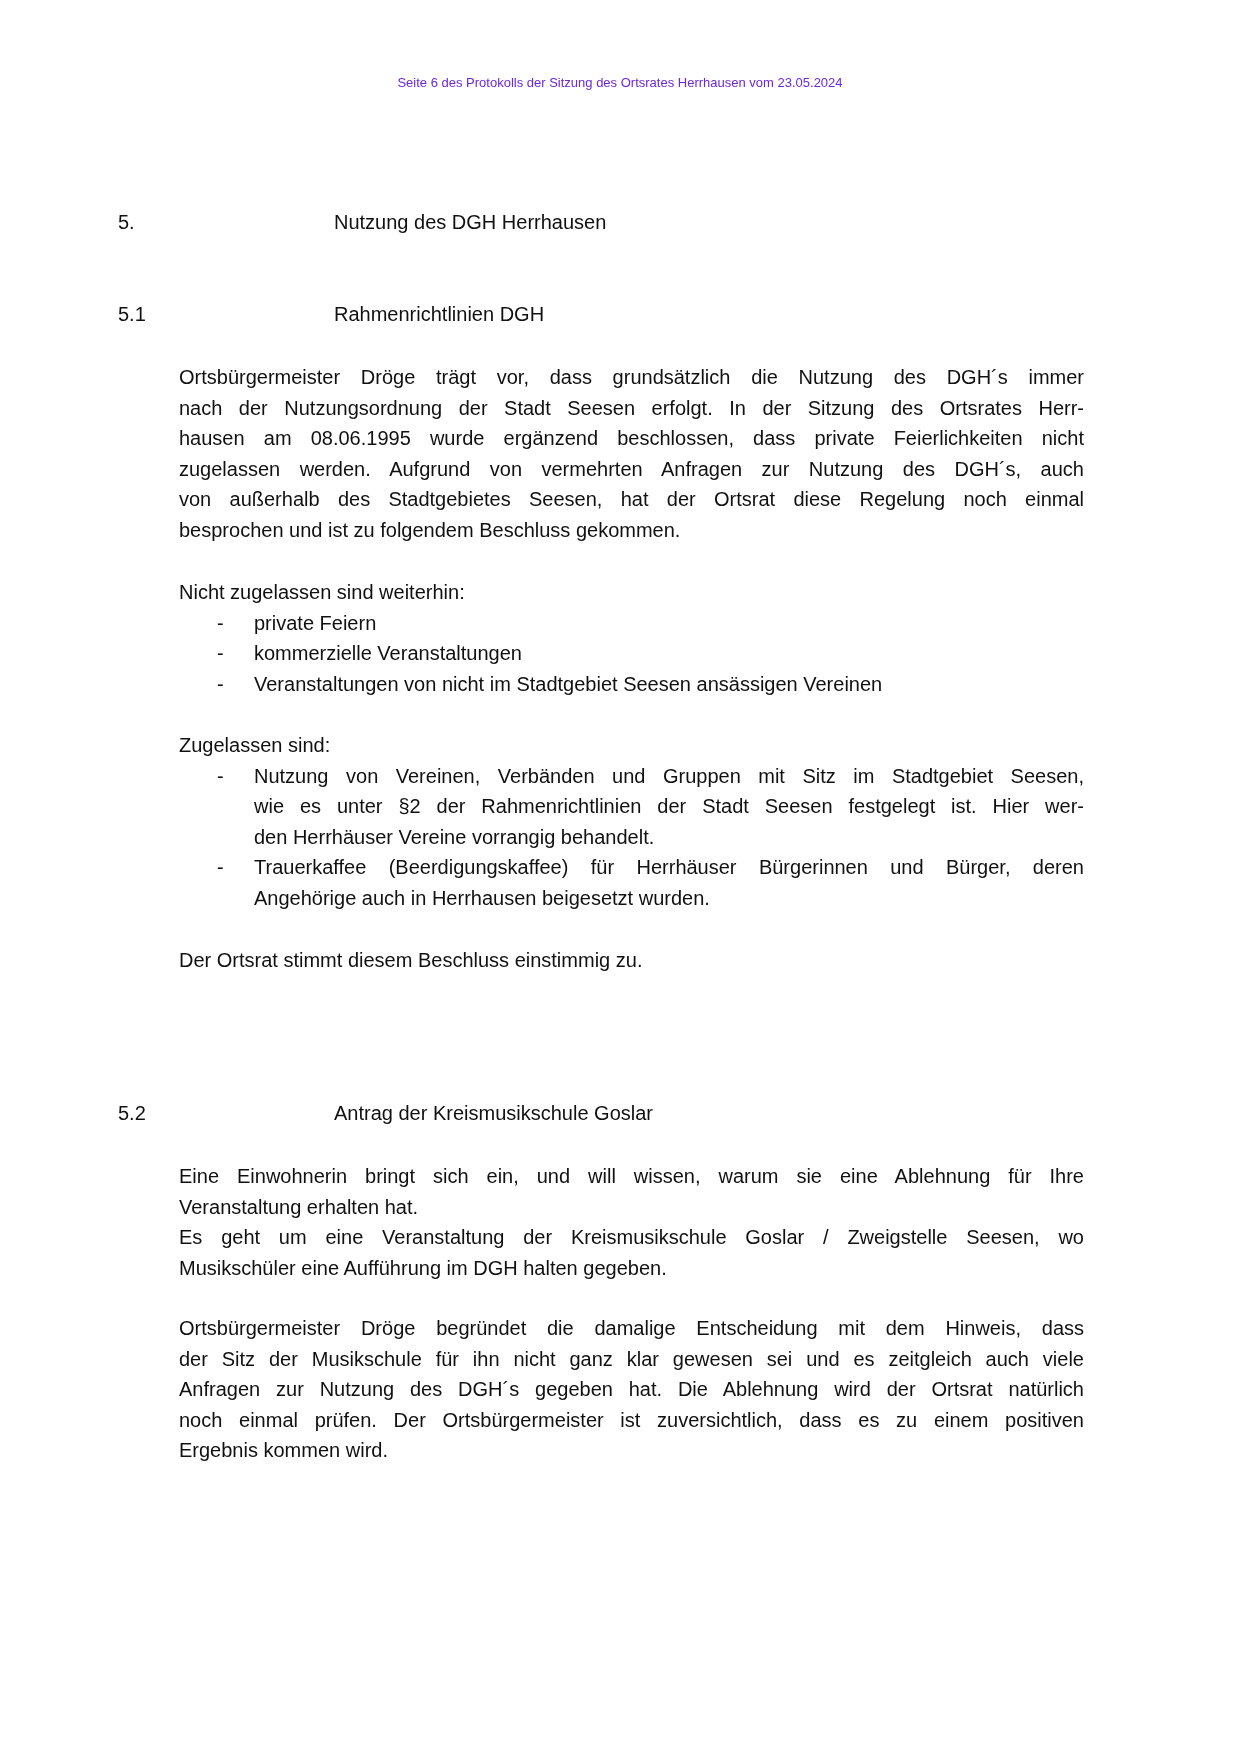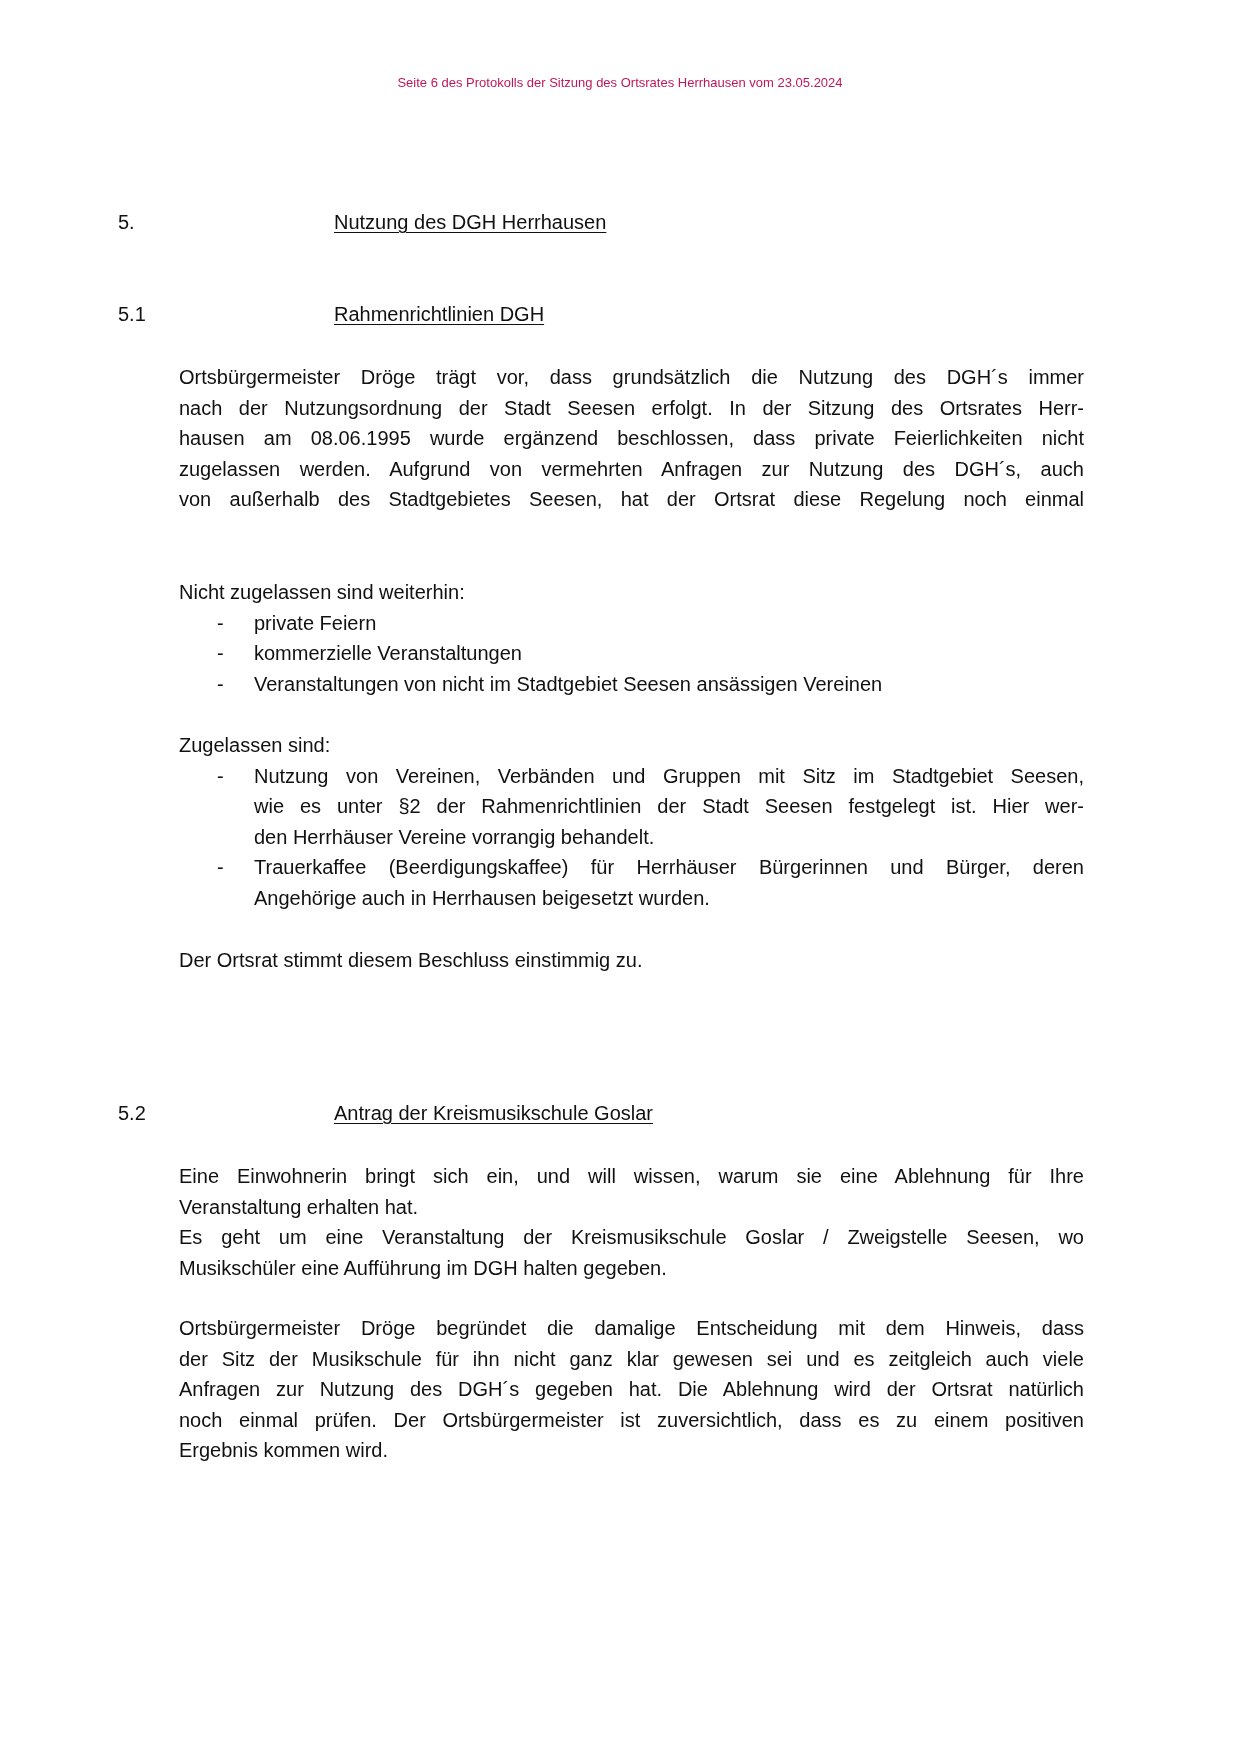--- a/index.html
+++ b/index.html
@@ -1,23 +1,23 @@
 <!DOCTYPE html>
 <html><head>
   <meta charset="utf-8">
   <style>
     html, body { margin: 0; padding: 0; background: #ffffff; }
     body { width: 1240px; height: 1754px; position: relative; overflow: hidden;
            font-family: "Liberation Sans", sans-serif; color: #111111; }
     .page-header { position: absolute; top: 75px; left: 0; width: 1240px; text-align: center;
-                   font-size: 13px; color: #be185d; }
+                   font-size: 13px; color: #6d28d9; }
     .heading { position: absolute; left: 118px; font-size: 20px; }
     .heading .num { position: absolute; left: 0; top: 0; }
     .heading .title { position: absolute; left: 216px; top: 0; white-space: nowrap;
-                      text-decoration: underline; text-underline-offset: 3px; text-decoration-thickness: 1px; }
+                      text-underline-offset: 3px; text-decoration-thickness: 1px; }
     .block { position: absolute; left: 179px; width: 905px; font-size: 20px; line-height: 30.6px; }
     .jline { display: block; text-align: justify; text-align-last: justify; white-space: nowrap; height: 30.6px; }
     .jline.last { text-align-last: left; }
     .para-line { display: block; height: 30.6px; white-space: nowrap; }
     .list { margin: 0; padding: 0; list-style: none; }
     .list li { position: relative; padding-left: 75px; }
     .list li .dash { position: absolute; left: 38px; top: 0; }
     .list li .jline { text-align: justify; }
   </style>
 </head>
@@ -34,20 +34,21 @@
   <span class="num">5.1</span>
   <span class="title">Rahmenrichtlinien DGH</span>
 </div>
 
 <div class="block" style="top:362px;">
   <span class="jline">Ortsbürgermeister Dröge trägt vor, dass grundsätzlich die Nutzung des DGH´s immer</span>
   <span class="jline">nach der Nutzungsordnung der Stadt Seesen erfolgt. In der Sitzung des Ortsrates Herr-</span>
   <span class="jline">hausen am 08.06.1995 wurde ergänzend beschlossen, dass private Feierlichkeiten nicht</span>
   <span class="jline">zugelassen werden. Aufgrund von vermehrten Anfragen zur Nutzung des DGH´s, auch</span>
   <span class="jline">von außerhalb des Stadtgebietes Seesen, hat der Ortsrat diese Regelung noch einmal</span>
+  <span class="jline last">besprochen und ist zu folgendem Beschluss gekommen.</span>
 </div>
 
 <div class="block" style="top:577px;">
   <span class="para-line">Nicht zugelassen sind weiterhin:</span>
   <ul class="list">
     <li>
       <span class="dash">-</span>
       <span class="para-line">private Feiern</span>
     </li>
     <li>

